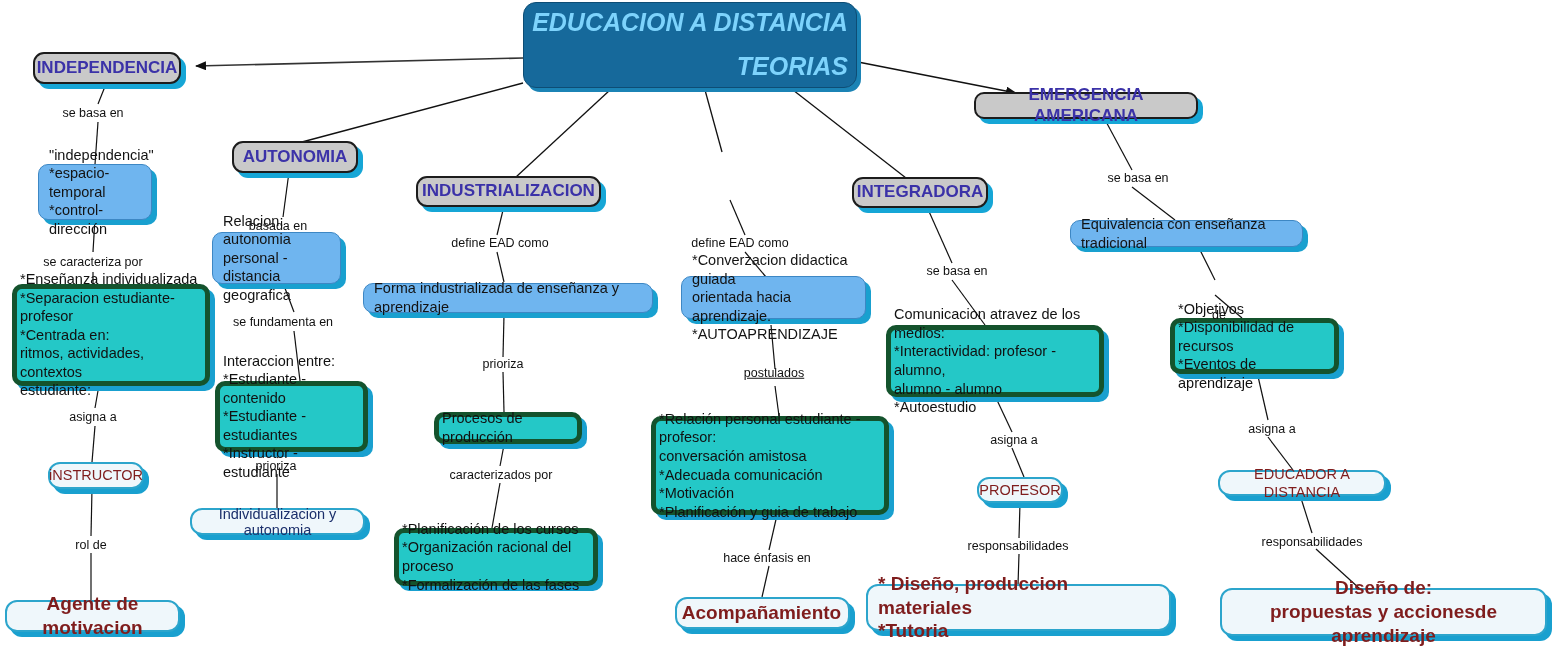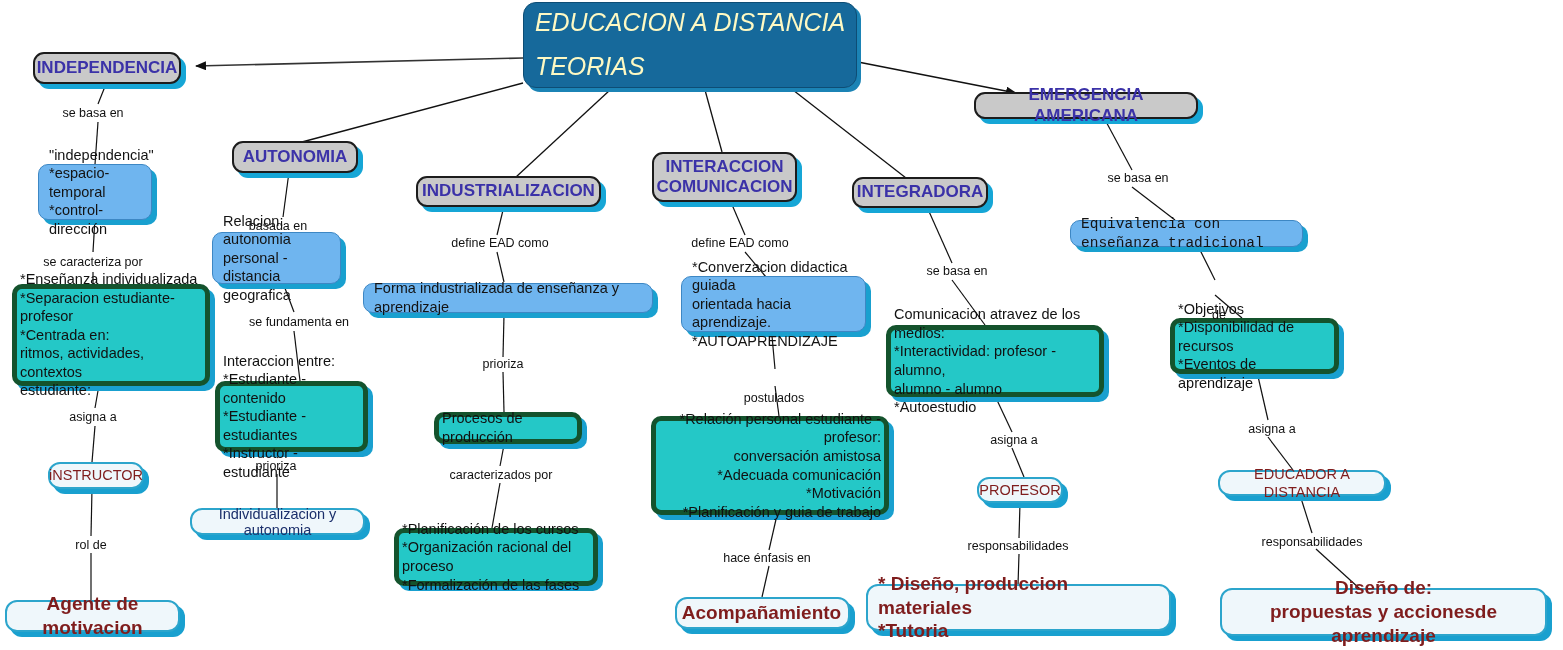--- a/index.html
+++ b/index.html
@@ -31,26 +31,26 @@
     border-radius: 10px;
     display: flex;
     align-items: center;
     white-space: pre-line;
   }
   
   .n-root {
     background: #16699b;
     border: 1px solid #0d4d75;
     border-radius: 13px;
-    color: #fef9c3;
+    color: #7dd3fc;
     font-style: italic;
-    font-weight: normal;
+    font-weight: bold;
     font-size: 25px;
     justify-content: center;
-    text-align: left;
+    text-align: right;
     line-height: 1.75;
     box-shadow: 4px 4px 0 #1b83b5;
   }
   
   .n-theory {
     background: #c9c9c9;
     border: 2px solid #1c1c1c;
     border-radius: 11px;
     color: #3b32a8;
     font-weight: bold;
@@ -192,26 +192,24 @@
 
   <div class="node n-root" style="left:523px; top:2px; width:334px; height:86px;">EDUCACION A DISTANCIA
 TEORIAS</div>
 
   <div class="node n-theory" style="left:33px; top:52px; width:148px; height:32px;">INDEPENDENCIA</div>
 
   <div class="node n-theory" style="left:232px; top:141px; width:126px; height:32px;">AUTONOMIA</div>
 
   <div class="node n-theory" style="left:416px; top:176px; width:185px; height:31px;">INDUSTRIALIZACION</div>
 
-  <div class="node n-theory" style="left:652px; top:152px; width:145px; height:50px;">INTERACCION
-COMUNICACION</div>
 
   <div class="node n-theory" style="left:852px; top:177px; width:136px; height:31px;">INTEGRADORA</div>
 
-  <div class="node n-theory" style="left:974px; top:92px; width:224px; height:27px;">EMERGENCIA AMERICANA</div>
+  <div class="node n-theory" style="left:974px; top:92px; width:224px; height:27px;border-radius:10px;">EMERGENCIA AMERICANA</div>
 
   <div class="node n-blue" style="left:38px; top:164px; width:114px; height:56px;">"independencia"
 *espacio-temporal
 *control-dirección</div>
 
   <div class="node n-teal" style="left:12px; top:284px; width:198px; height:102px;">*Enseñanza individualizada
 *Separacion estudiante-profesor
 *Centrada en:
 ritmos, actividades, contextos
 estudiante:</div>
@@ -232,68 +230,68 @@
   <div class="node n-pale" style="left:190px; top:508px; width:175px; height:27px;">Individualizacion y autonomia</div>
 
   <div class="node n-blue" style="left:363px; top:283px; width:290px; height:30px;">Forma industrializada de enseñanza y aprendizaje</div>
 
   <div class="node n-teal" style="left:434px; top:412px; width:148px; height:32px;">Procesos de producción</div>
 
   <div class="node n-teal" style="left:394px; top:528px; width:204px; height:58px;">*Planificación de los cursos
 *Organización racional del proceso
 *Formalización de las fases</div>
 
-  <div class="node n-blue" style="left:681px; top:276px; width:185px; height:56px;">*Converzacion didactica guiada
+  <div class="node n-blue" style="left:681px; top:276px; width:185px; height:43px;">*Converzacion didactica guiada
 orientada hacia aprendizaje.
 *AUTOAPRENDIZAJE</div>
 
-  <div class="node n-teal" style="left:651px; top:416px; width:238px; height:99px;text-align:right;">*Relación personal estudiante - profesor:
+  <div class="node n-teal" style="left:651px; top:416px; width:238px; height:99px;">*Relación personal estudiante - profesor:
 conversación amistosa
 *Adecuada comunicación
 *Motivación
 *Planificación y guia de trabajo</div>
 
   <div class="node n-role bold" style="left:675px; top:597px; width:175px; height:32px;padding-left:8px;">Acompañamiento</div>
 
   <div class="node n-teal" style="left:886px; top:325px; width:218px; height:72px;">Comunicacion atravez de los medios:
 *Interactividad: profesor - alumno,
  alumno - alumno
 *Autoestudio</div>
 
   <div class="node n-role" style="left:977px; top:477px; width:86px; height:26px;">PROFESOR</div>
 
   <div class="node n-role bold leftalign" style="left:866px; top:584px; width:305px; height:47px;">* Diseño, produccion materiales
 *Tutoria</div>
 
-  <div class="node n-blue" style="left:1070px; top:220px; width:233px; height:27px;font-family:Liberation Mono, monospace;">Equivalencia con enseñanza tradicional</div>
+  <div class="node n-blue" style="left:1070px; top:220px; width:233px; height:27px;">Equivalencia con enseñanza tradicional</div>
 
   <div class="node n-teal" style="left:1170px; top:318px; width:169px; height:56px;">*Objetivos
 *Disponibilidad de recursos
 *Eventos de aprendizaje</div>
 
   <div class="node n-role" style="left:1218px; top:470px; width:168px; height:26px;">EDUCADOR A DISTANCIA</div>
 
   <div class="node n-role bold" style="left:1220px; top:588px; width:327px; height:48px;">Diseño de:
 propuestas y accionesde aprendizaje</div>
 
   <div class="edge-label" style="left:93px; top:113px;">se basa en</div>
   <div class="edge-label" style="left:93px; top:262px;">se caracteriza por</div>
   <div class="edge-label" style="left:93px; top:417px;">asigna a</div>
   <div class="edge-label" style="left:91px; top:545px;">rol de</div>
 
   <div class="edge-label" style="left:278px; top:226px;">basada en</div>
-  <div class="edge-label" style="left:299px; top:322px;">se fundamenta en</div>
+  <div class="edge-label" style="left:283px; top:322px;">se fundamenta en</div>
   <div class="edge-label" style="left:276px; top:466px;">prioriza</div>
 
   <div class="edge-label" style="left:500px; top:243px;">define EAD como</div>
   <div class="edge-label" style="left:503px; top:364px;">prioriza</div>
   <div class="edge-label" style="left:501px; top:475px;">caracterizados por</div>
 
   <div class="edge-label" style="left:740px; top:243px;">define EAD como</div>
-  <div class="edge-label" style="left:774px; top:398px;">postulados</div>
+  <div class="edge-label" style="left:774px; top:373px;text-decoration:underline;">postulados</div>
   <div class="edge-label" style="left:767px; top:558px;">hace énfasis en</div>
 
   <div class="edge-label" style="left:957px; top:271px;">se basa en</div>
   <div class="edge-label" style="left:1014px; top:440px;">asigna a</div>
   <div class="edge-label" style="left:1018px; top:546px;">responsabilidades</div>
 
   <div class="edge-label" style="left:1138px; top:178px;">se basa en</div>
   <div class="edge-label" style="left:1219px; top:287px;margin-top:28px;">de</div>
   <div class="edge-label" style="left:1272px; top:429px;">asigna a</div>
   <div class="edge-label" style="left:1312px; top:542px;">responsabilidades</div>

